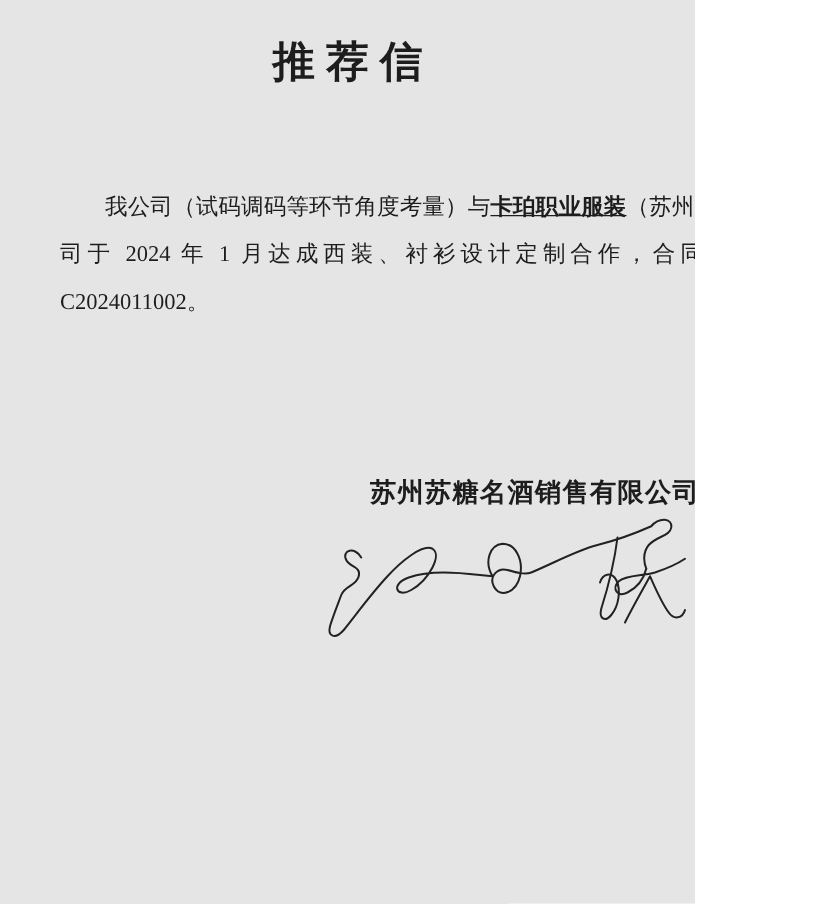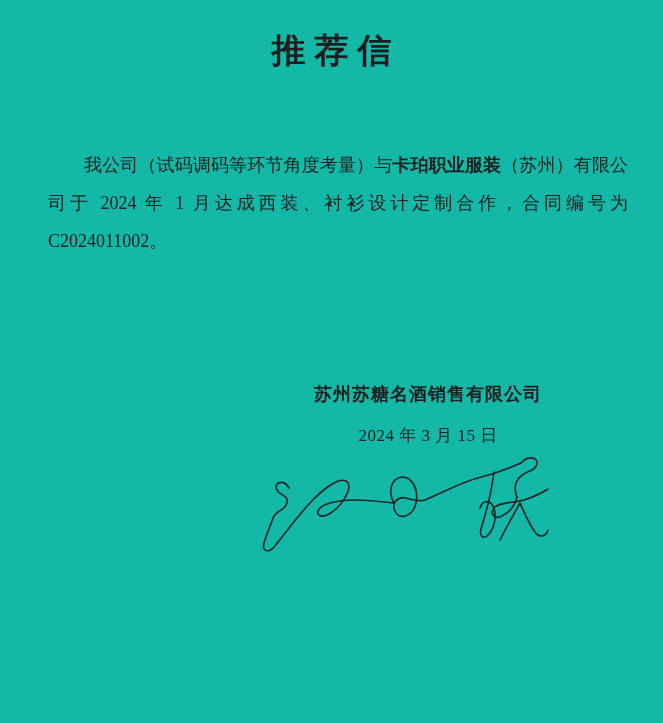--- a/index.html
+++ b/index.html
@@ -2,23 +2,23 @@
 <html><head>
 <meta charset="utf-8">
 <style>
   html, body {
     margin: 0;
     padding: 0;
     background: #ffffff;
   }
   .page {
     position: relative;
-    width: 663px;
+    width: 556px;
     height: 723px;
-    background: #14b8a6;
+    background: #e5e5e5;
     color: #1d1d1d;
     font-family: "Liberation Serif", "DejaVu Serif", serif;
     overflow: hidden;
     box-sizing: border-box;
     padding-top: 28px;
   }
   .title {
     margin: 0;
     text-align: center;
     font-size: 34px;
@@ -34,28 +34,29 @@
     line-height: 38px;
     text-align: justify;
     text-justify: inter-ideograph;
   }
   .letter-body p {
     margin: 0;
     text-indent: 2em;
   }
   .seg-bold {
     font-weight: bold;
+    text-decoration: underline;
   }
   .sig-block {
     width: 280px;
     margin: 122px 0 0 288px;
     text-align: center;
   }
   .sig-company {
-    font-size: 18px;
+    font-size: 21px;
     line-height: 24px;
     font-weight: bold;
     letter-spacing: 1px;
   }
   .sig-date {
     margin-top: 18px;
     font-size: 17px;
     line-height: 24px;
     letter-spacing: 0.5px;
   }
@@ -70,21 +71,20 @@
 <div class="page">
 
   <h1 class="title">推荐信</h1>
 
   <div class="letter-body" id="letter-body">
       <p><span>我公司（试码调码等环节角度考量）与</span><span class="seg-bold">卡珀职业服装</span><span>（苏州）有限公司于 2024 年 1 月达成西装、衬衫设计定制合作，合同编号为C2024011002。</span></p>
     </div>
 
   <div class="sig-block">
     <div class="sig-company">苏州苏糖名酒销售有限公司</div>
-    <div class="sig-date">2024 年 3 月 15 日</div>
 
     <svg class="sig-svg" width="305" height="115" viewBox="0 0 305 115" aria-hidden="true">
       <g fill="none" stroke="#222222" stroke-width="1.6" stroke-linecap="round" stroke-linejoin="round">
         <path d="M36 38 C31 29 20 32 24 40 C27 46 36 45 34 53 C32 61 23 60 20 68 C17 76 13 86 11 93 C9 101 15 104 22 96 C31 85 43 68 57 53 C68 41 85 27 93 31 C101 36 90 56 76 64 C64 71 59 59 74 54 C91 48 113 50 131 52 L141 53"></path>
         <path d="M141 53 C134 41 139 28 149 27 C159 27 166 39 163 53 C160 66 147 71 142 61 C138 53 145 46 153 48 C160 50 167 52 172 50 C191 42 209 32 225 28 C245 23 259 17 268 13 C274 6 285 6 284 14 C283 21 272 21 266 28 C261 34 262 42 264 47"></path>
         <path d="M241 22 C239 38 234 60 228 79 C226 87 231 90 236 84 C242 77 244 64 240 56 C236 49 229 51 227 58"></path>
         <path d="M264 47 C262 55 257 62 249 66 C241 70 236 63 242 57 C248 52 260 53 271 50 C280 47 289 43 295 39"></path>
         <path d="M247 90 C253 78 261 64 267 53 C271 62 276 74 282 82 C286 88 293 87 295 80"></path>
       </g>
     </svg>

